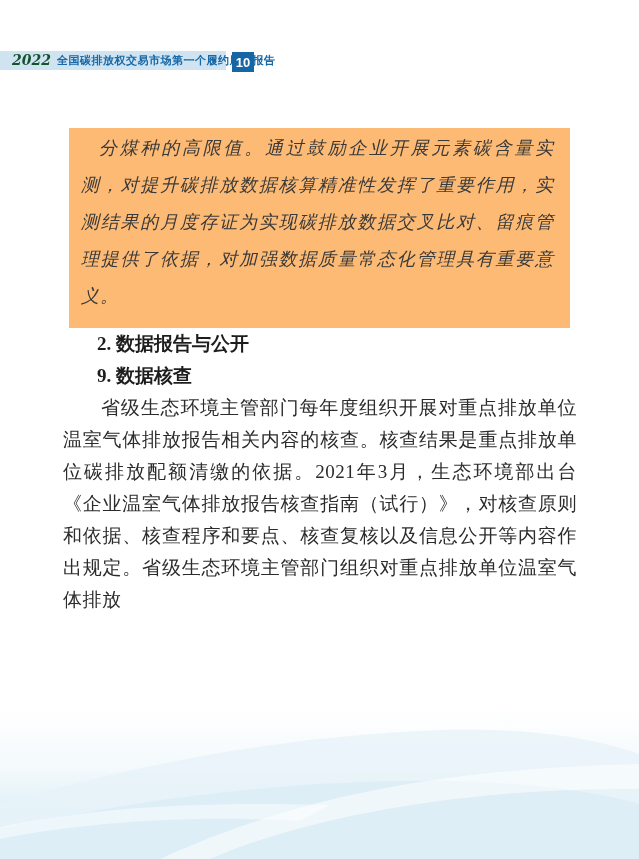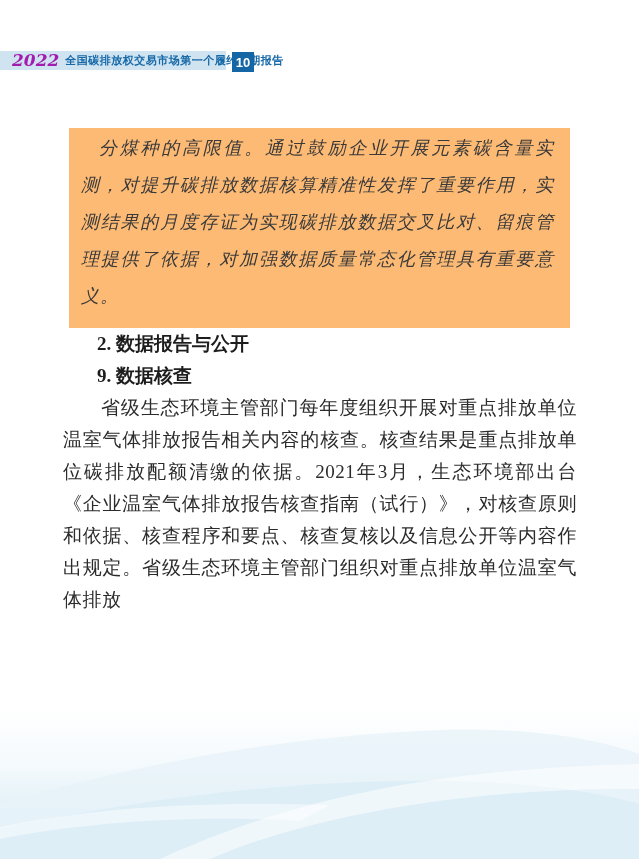--- a/index.html
+++ b/index.html
@@ -31,22 +31,22 @@
     width: 226px;
     height: 19px;
     background: #cfe3f1;
     display: flex;
     align-items: center;
   }
   .header-year {
     font-family: "DejaVu Serif", serif;
     font-style: italic;
     font-weight: bold;
-    font-size: 17px;
-    color: #a21caf;
+    font-size: 14px;
+    color: #14532d;
     margin-left: 12px;
     line-height: 19px;
     white-space: nowrap;
   }
   .header-title {
     font-family: "Liberation Sans", sans-serif;
     font-weight: bold;
     font-size: 11px;
     color: #1769a8;
     margin-left: 6px;

